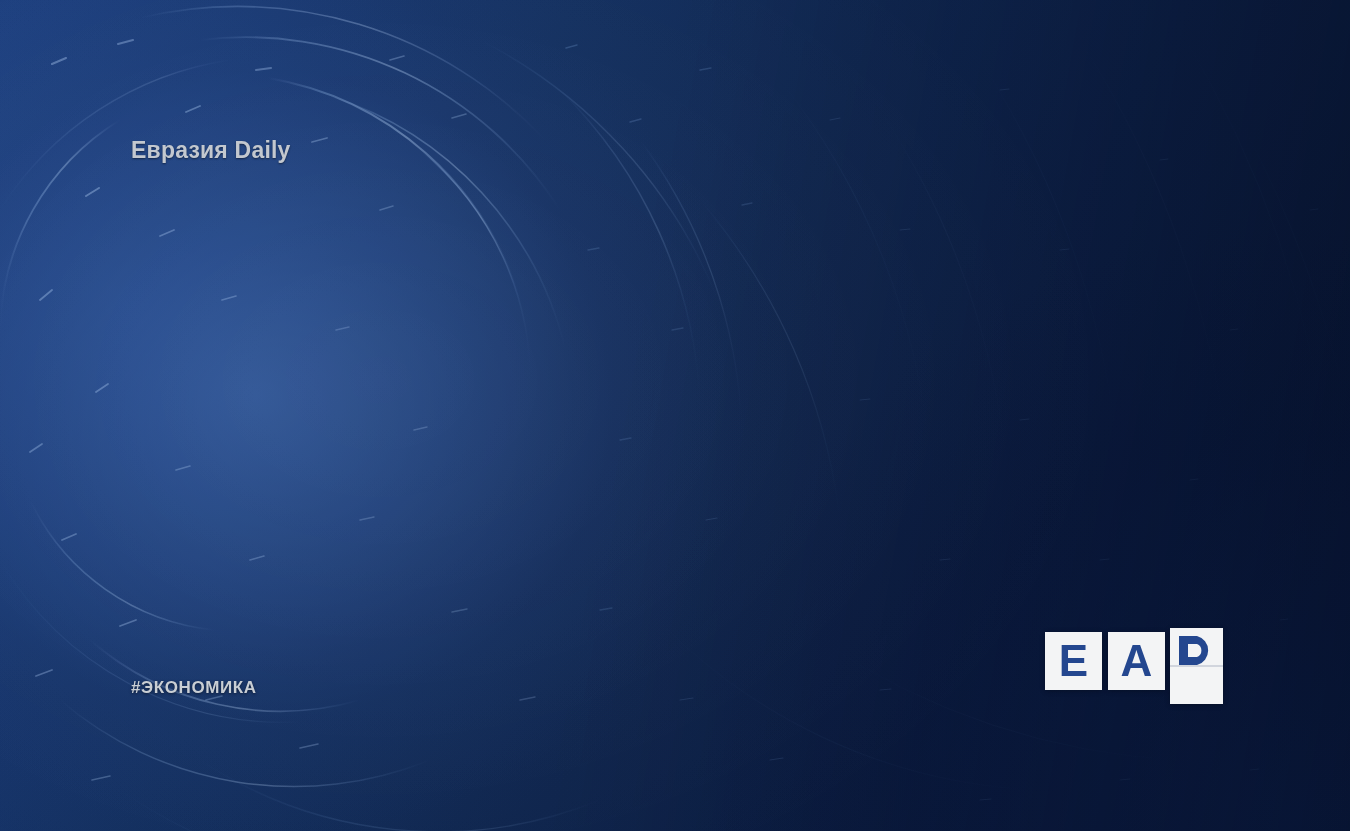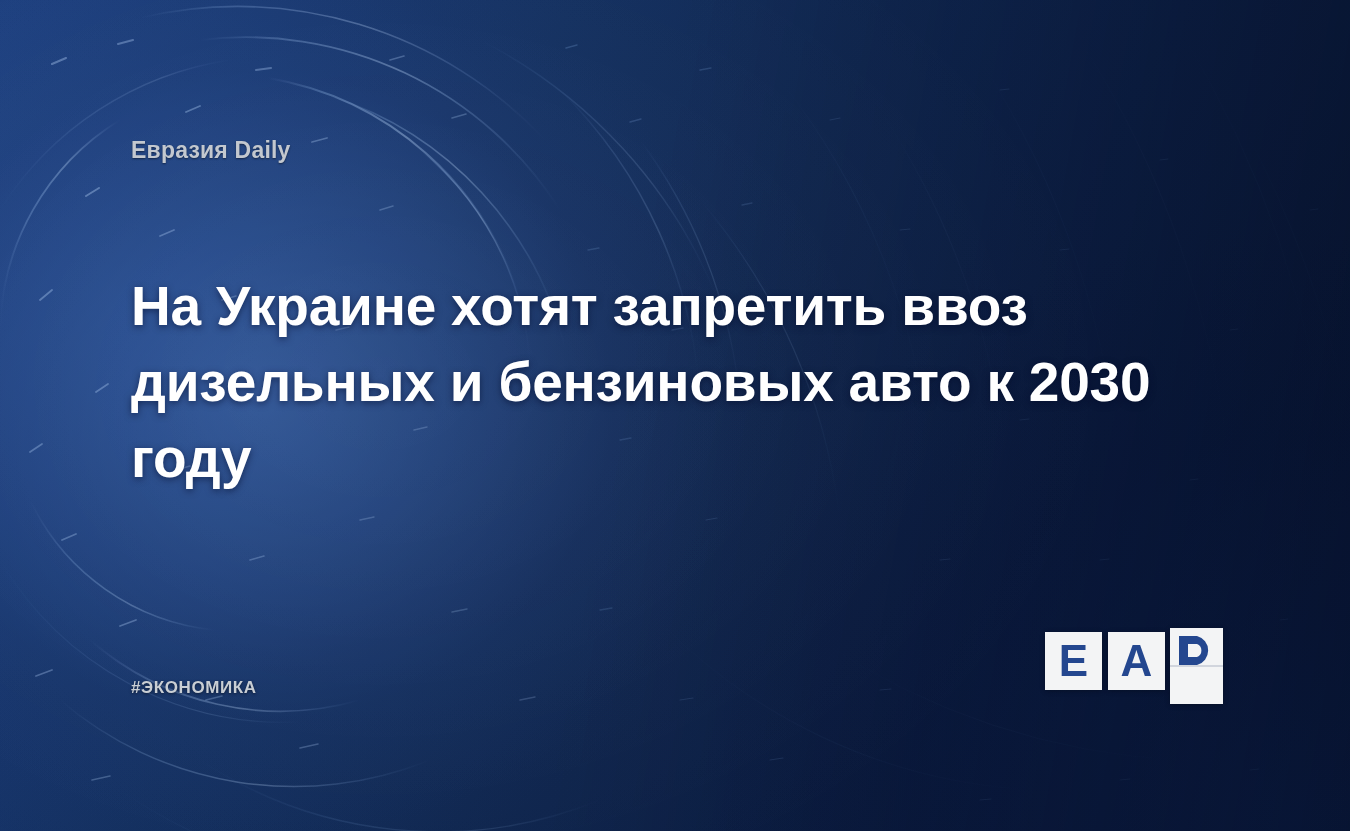--- a/index.html
+++ b/index.html
@@ -255,21 +255,20 @@
       </g>
     </svg>
   </div>
 
   <div id="bg-vignette"></div>
 
   <div id="content">
 
     <div id="brand">Евразия Daily</div>
 
-    <h1 id="headline">На Украине хотят запретить ввоз дизельных и бензиновых авто к 2030 году</h1>
 
     <div id="hashtag">#ЭКОНОМИКА</div>
 
     <div id="logo">
 
       <div class="logo-tile" id="tile-e">
         <span class="logo-letter">E</span>
       </div>
 
       <div class="logo-tile" id="tile-a">

